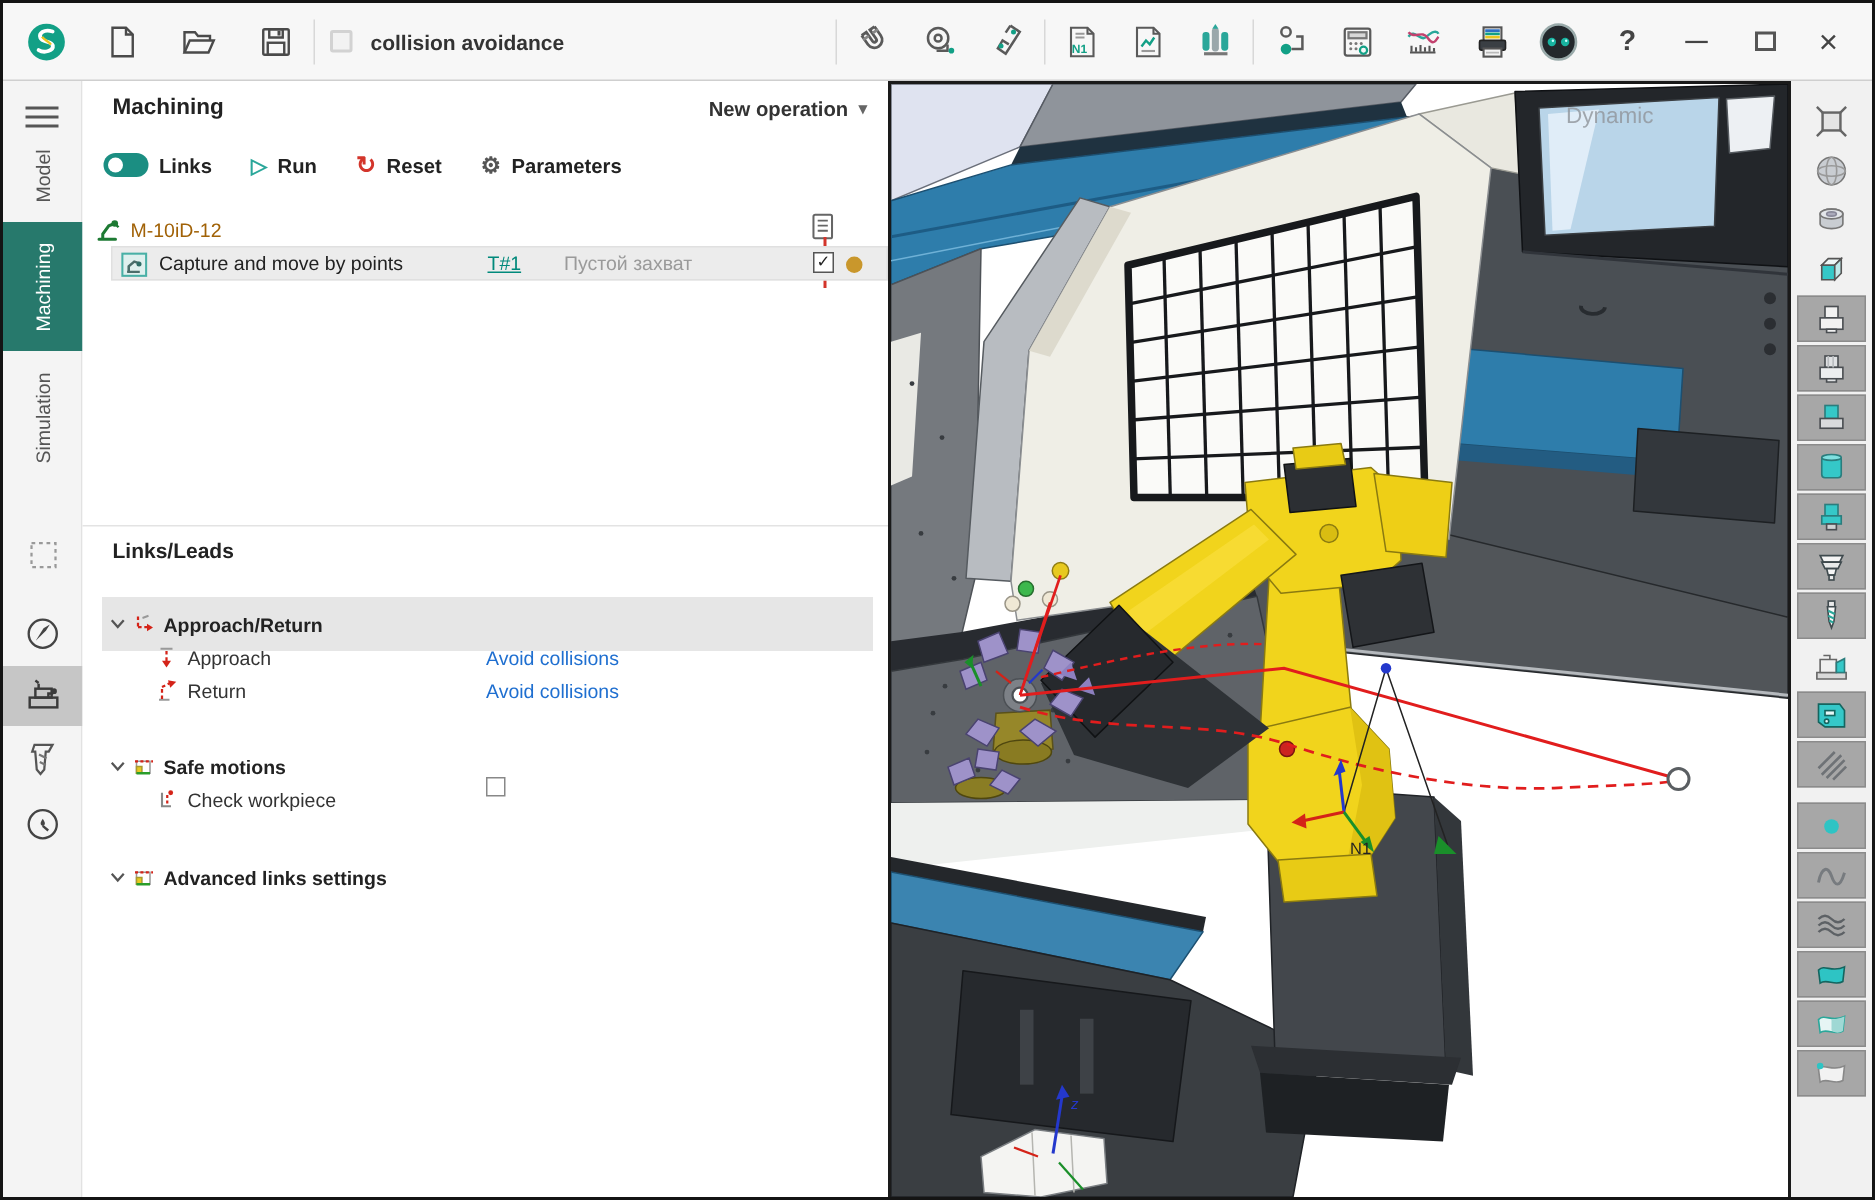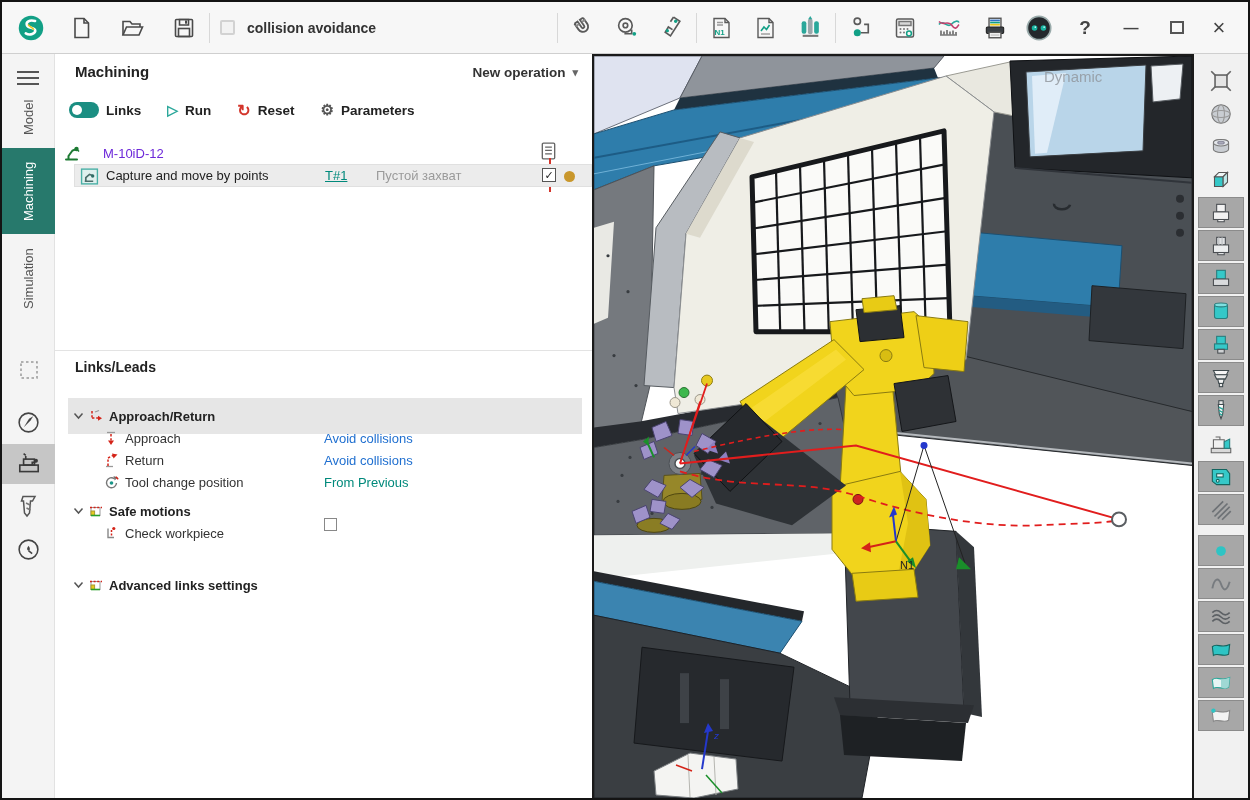--- a/index.html
+++ b/index.html
@@ -38,22 +38,22 @@
            font-size:13.5px;font-weight:bold;color:#333;cursor:pointer;}
   .caret{color:#666;font-size:11px;}
   .actions{position:absolute;left:14px;top:44px;height:24px;display:flex;align-items:center;gap:26px;}
   .act{display:flex;align-items:center;gap:7px;font-size:13.5px;font-weight:bold;color:#222;cursor:pointer;}
   .tgl{width:30px;height:16px;border-radius:9px;background:#1b8e82;position:relative;}
   .tgl::after{content:"";position:absolute;left:3px;top:3px;width:10px;height:10px;border-radius:50%;background:#fff;}
   .g-run{color:#2aa79a;font-size:14px;}
   .g-reset{color:#d3352b;font-size:16px;font-weight:bold;}
   .g-gear{color:#555;font-size:15px;}
 
-  .tree-row1{position:absolute;left:8px;top:89px;height:20px;display:flex;align-items:center;gap:22px;
-             font-size:13px;color:#6d28d9;cursor:pointer;}
+  .tree-row1{position:absolute;left:8px;top:89px;height:20px;display:flex;align-items:center;gap:6px;
+             font-size:13px;color:#a16207;cursor:pointer;}
   .tree-doc{position:absolute;left:486px;top:88px;cursor:pointer;}
   .tree-sel{position:absolute;left:19px;right:0;top:110px;height:23px;background:#ececec;
             border:1px solid #e0e0e0;cursor:pointer;}
   .ts-ico{position:absolute;left:5px;top:2px;}
   .ts-name{position:absolute;left:31px;top:3px;font-size:13px;color:#222;white-space:nowrap;}
   .ts-tool{position:absolute;left:250px;top:3px;font-size:13px;color:#00897b;text-decoration:underline;}
   .ts-grip{position:absolute;left:301px;top:3px;font-size:13px;color:#9a9a9a;white-space:nowrap;}
   .red-dash{position:absolute;left:494px;top:104px;height:34px;width:0;border-left:2px dashed #d3352b;}
   .tree-chk{position:absolute;left:487px;top:114px;width:14px;height:14px;background:#fff;border:1px solid #555;
             font-size:11px;line-height:13px;text-align:center;color:#222;cursor:pointer;}
@@ -364,30 +364,20 @@
     </div>
     <div class="row sub" style="top:388px;">
       <svg class="ric" width="15" height="15" viewBox="0 0 15 15">
           <path d="M2,13.5 h7" stroke="#999" stroke-width="1.3"></path>
           <path d="M4,13 v-8" stroke="#d42318" stroke-width="1.5" stroke-dasharray="2.4,1.8"></path>
           <path d="M4,5 l5,-2.5" stroke="#d42318" stroke-width="1.5" stroke-dasharray="2.4,1.8"></path>
           <polygon points="8,0.5 13.5,1.5 9.5,5.5" fill="#d42318"></polygon>
         </svg>
       <span class="lbl">Return</span>
       <span class="val v-blue">Avoid collisions</span>
-    </div>
-    <div class="row sub" style="top:410px;">
-      <svg class="ric" width="15" height="15" viewBox="0 0 15 15">
-          <path d="M12.5,8 a5,5 0 1 1 -2.2,-4.4" stroke="#777" stroke-width="1.4" fill="none"></path>
-          <polygon points="9.5,1 13.8,2.6 10.6,5.6" fill="#777"></polygon>
-          <circle cx="7.5" cy="8" r="1.8" fill="#1a9688"></circle>
-          <path d="M11.8,1.8 l2.4,2.4" stroke="#d42318" stroke-width="1.5"></path>
-        </svg>
-      <span class="lbl">Tool change position</span>
-      <span class="val v-teal">From Previous</span>
     </div>
 
     <div class="row hdr" style="top:439px;background:transparent;">
       <svg class="chev" width="11" height="8" viewBox="0 0 11 8">
           <polyline points="1.5,1.5 5.5,6 9.5,1.5" fill="none" stroke="#555" stroke-width="1.5"></polyline>
         </svg>
       <svg class="ric" width="15" height="15" viewBox="0 0 15 15">
           <rect x="3" y="3.5" width="9" height="8" fill="#fff" stroke="#999"></rect>
           <path d="M2,3.5 h12" stroke="#d42318" stroke-width="1.5" stroke-dasharray="2,1.6"></path>
           <rect x="3" y="7" width="3.6" height="4.5" fill="#e7c91f" stroke="#a89a30"></rect>

